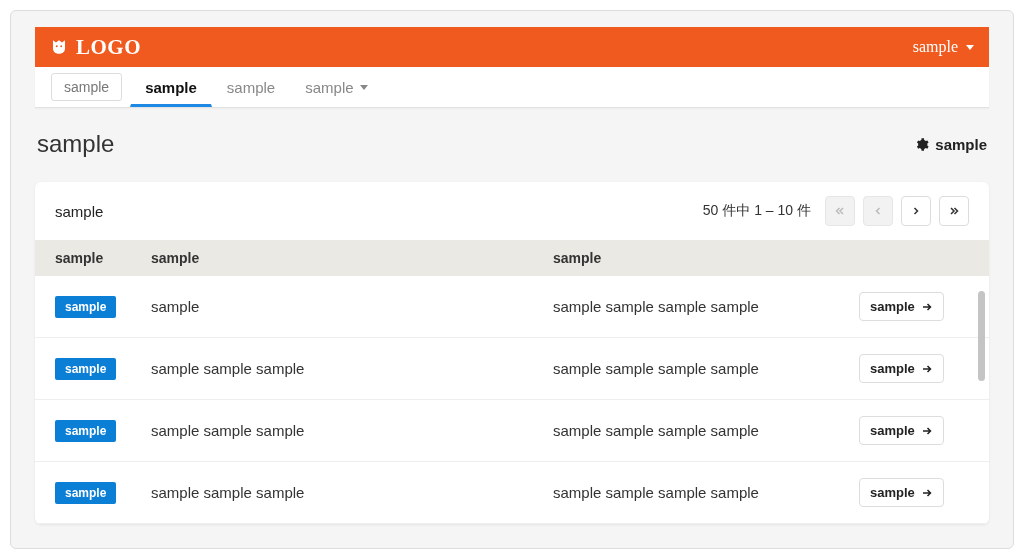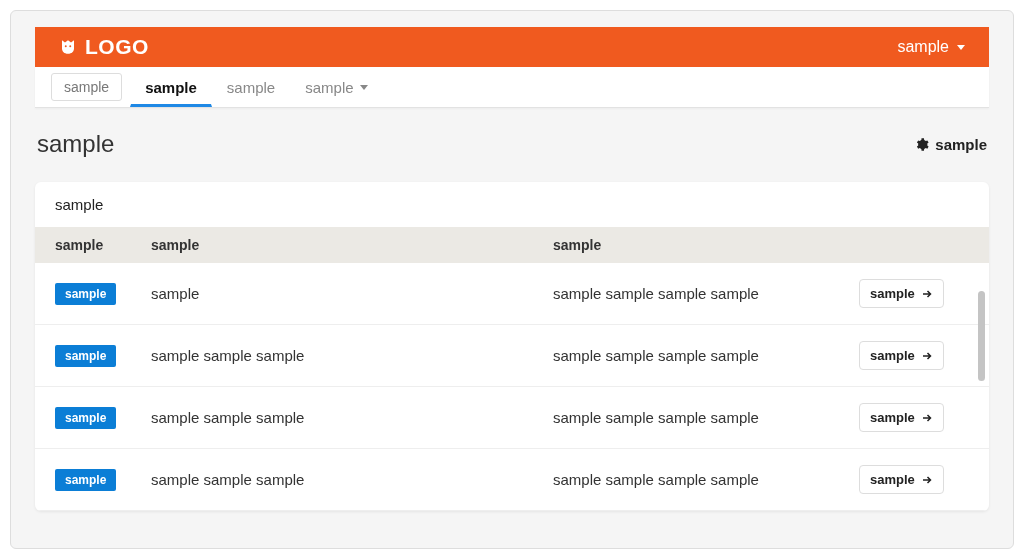--- a/index.html
+++ b/index.html
@@ -16,22 +16,23 @@
       overflow: hidden;
       position: relative;
       background: #f5f5f5;
     }
     .topbar {
       background: #f05a1f;
       height: 40px;
       display: flex;
       align-items: center;
       justify-content: space-between;
-      padding: 0 24px;
+      padding: 0 15px;
       margin: 16px 24px 0 24px;
+      font-family: Liberation Serif, serif;
     }
     .logo-wrap {
       display: flex;
       align-items: center;
       color: #fff;
       font-weight: 800;
       font-size: 21px;
       letter-spacing: 0.5px;
     }
     .logo-wrap svg { margin-right: 8px; }
@@ -244,20 +245,43 @@
         <svg width="15" height="15" viewBox="0 0 24 24" fill="#222">
           <path d="M12 8a4 4 0 100 8 4 4 0 000-8zm9.4 4a7.5 7.5 0 00-.15-1.5l2.1-1.6-2-3.5-2.5 1a7.6 7.6 0 00-2.6-1.5L16 2h-4l-.25 2.9a7.6 7.6 0 00-2.6 1.5l-2.5-1-2 3.5 2.1 1.6A7.5 7.5 0 006.6 12c0 .5.05 1 .15 1.5l-2.1 1.6 2 3.5 2.5-1a7.6 7.6 0 002.6 1.5L12 22h4l.25-2.9a7.6 7.6 0 002.6-1.5l2.5 1 2-3.5-2.1-1.6c.1-.5.15-1 .15-1.5z"></path>
         </svg>
         <span>sample</span>
       </div>
     </div>
 
     <div class="panel">
       <div class="panel-header">
         <div class="panel-title">sample</div>
+        <div class="pagination">
+          <span class="page-info">50 件中  1 – 10 件</span>
+          <div class="page-btn disabled">
+            <svg width="12" height="12" viewBox="0 0 24 24" fill="none" stroke="#bbb" stroke-width="3">
+                <path d="M18 6l-6 6 6 6M11 6l-6 6 6 6"></path>
+              </svg>
+          </div>
+          <div class="page-btn disabled">
+            <svg width="12" height="12" viewBox="0 0 24 24" fill="none" stroke="#bbb" stroke-width="3">
+                <path d="M15 6l-6 6 6 6"></path>
+              </svg>
+          </div>
+          <div class="page-btn">
+            <svg width="12" height="12" viewBox="0 0 24 24" fill="none" stroke="#333" stroke-width="3">
+                <path d="M9 6l6 6-6 6"></path>
+              </svg>
+          </div>
+          <div class="page-btn">
+            <svg width="12" height="12" viewBox="0 0 24 24" fill="none" stroke="#333" stroke-width="3">
+                <path d="M6 6l6 6-6 6M13 6l6 6-6 6"></path>
+              </svg>
+          </div>
+        </div>
       </div>
 
       <div class="table-head">
         <div class="col1">sample</div>
         <div class="col2">sample</div>
         <div class="col3">sample</div>
         <div class="col4"></div>
       </div>
 
       <div class="table-row">

